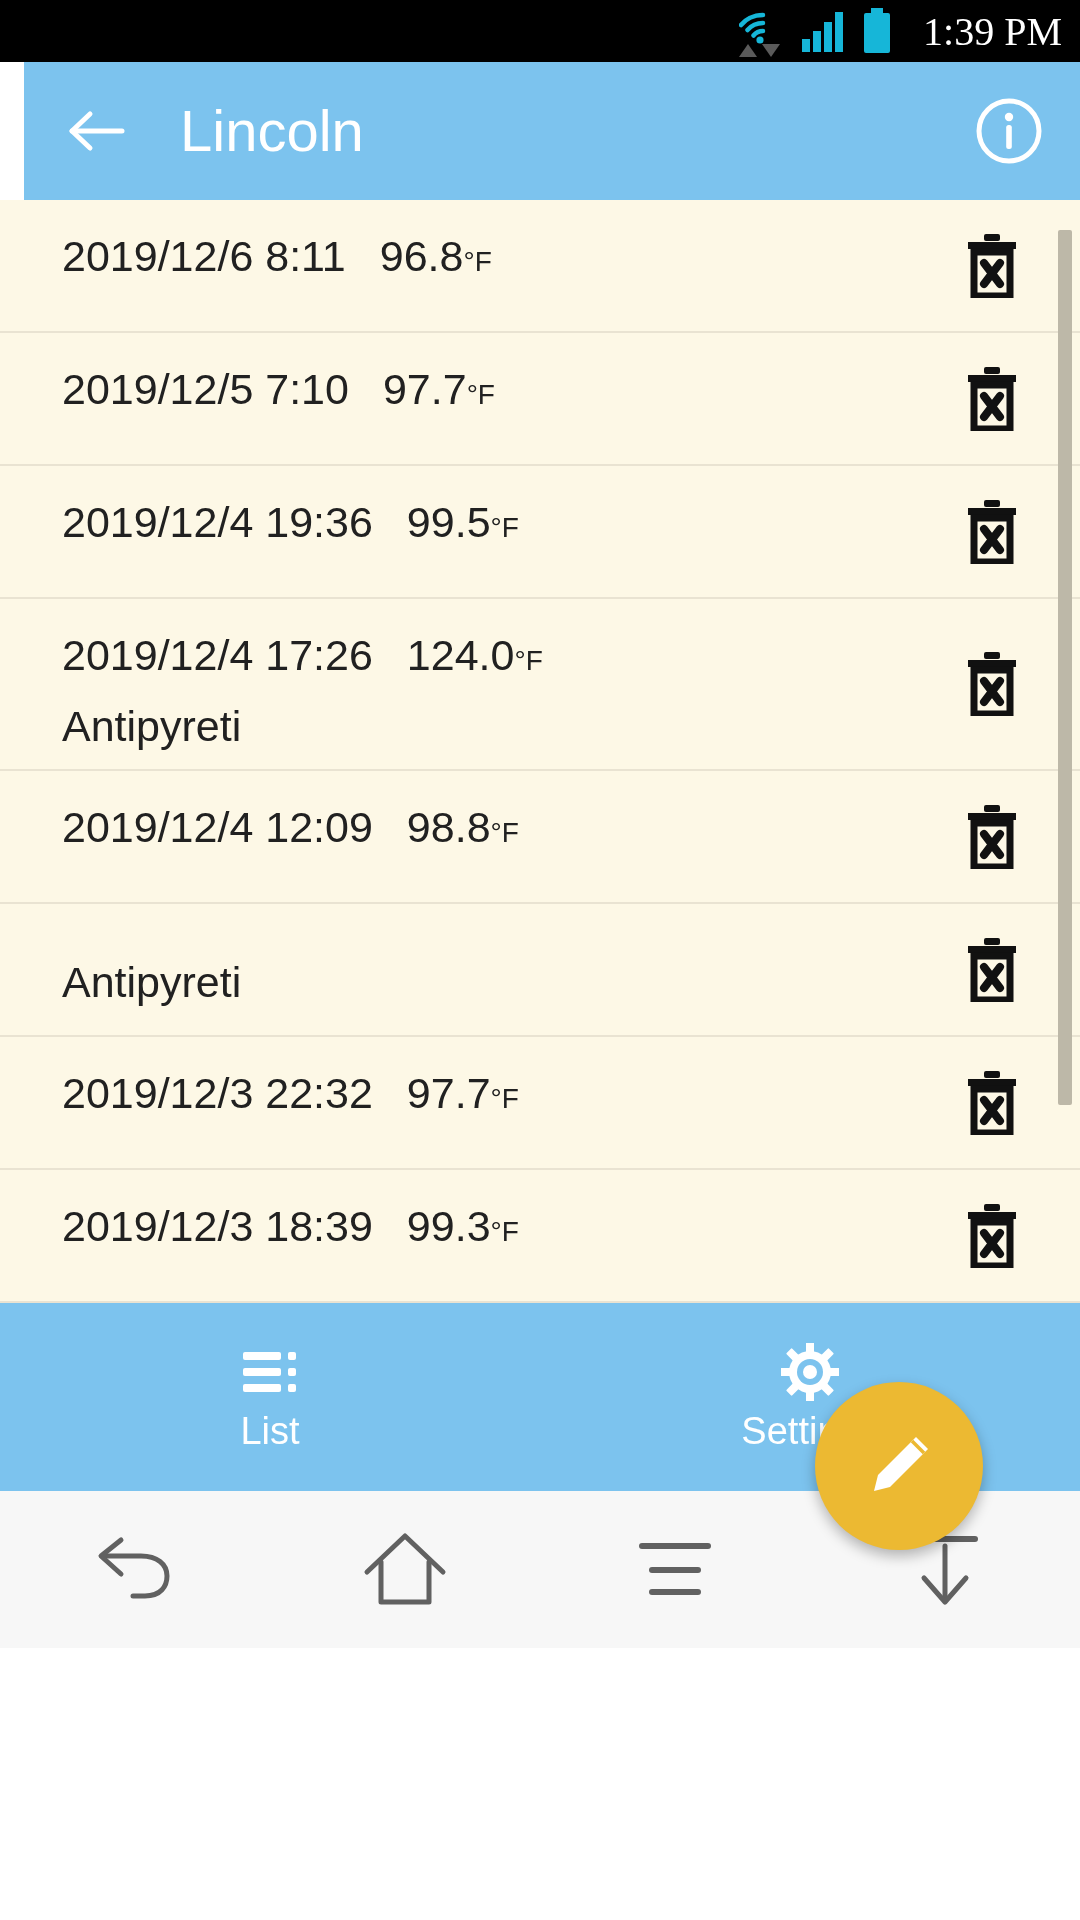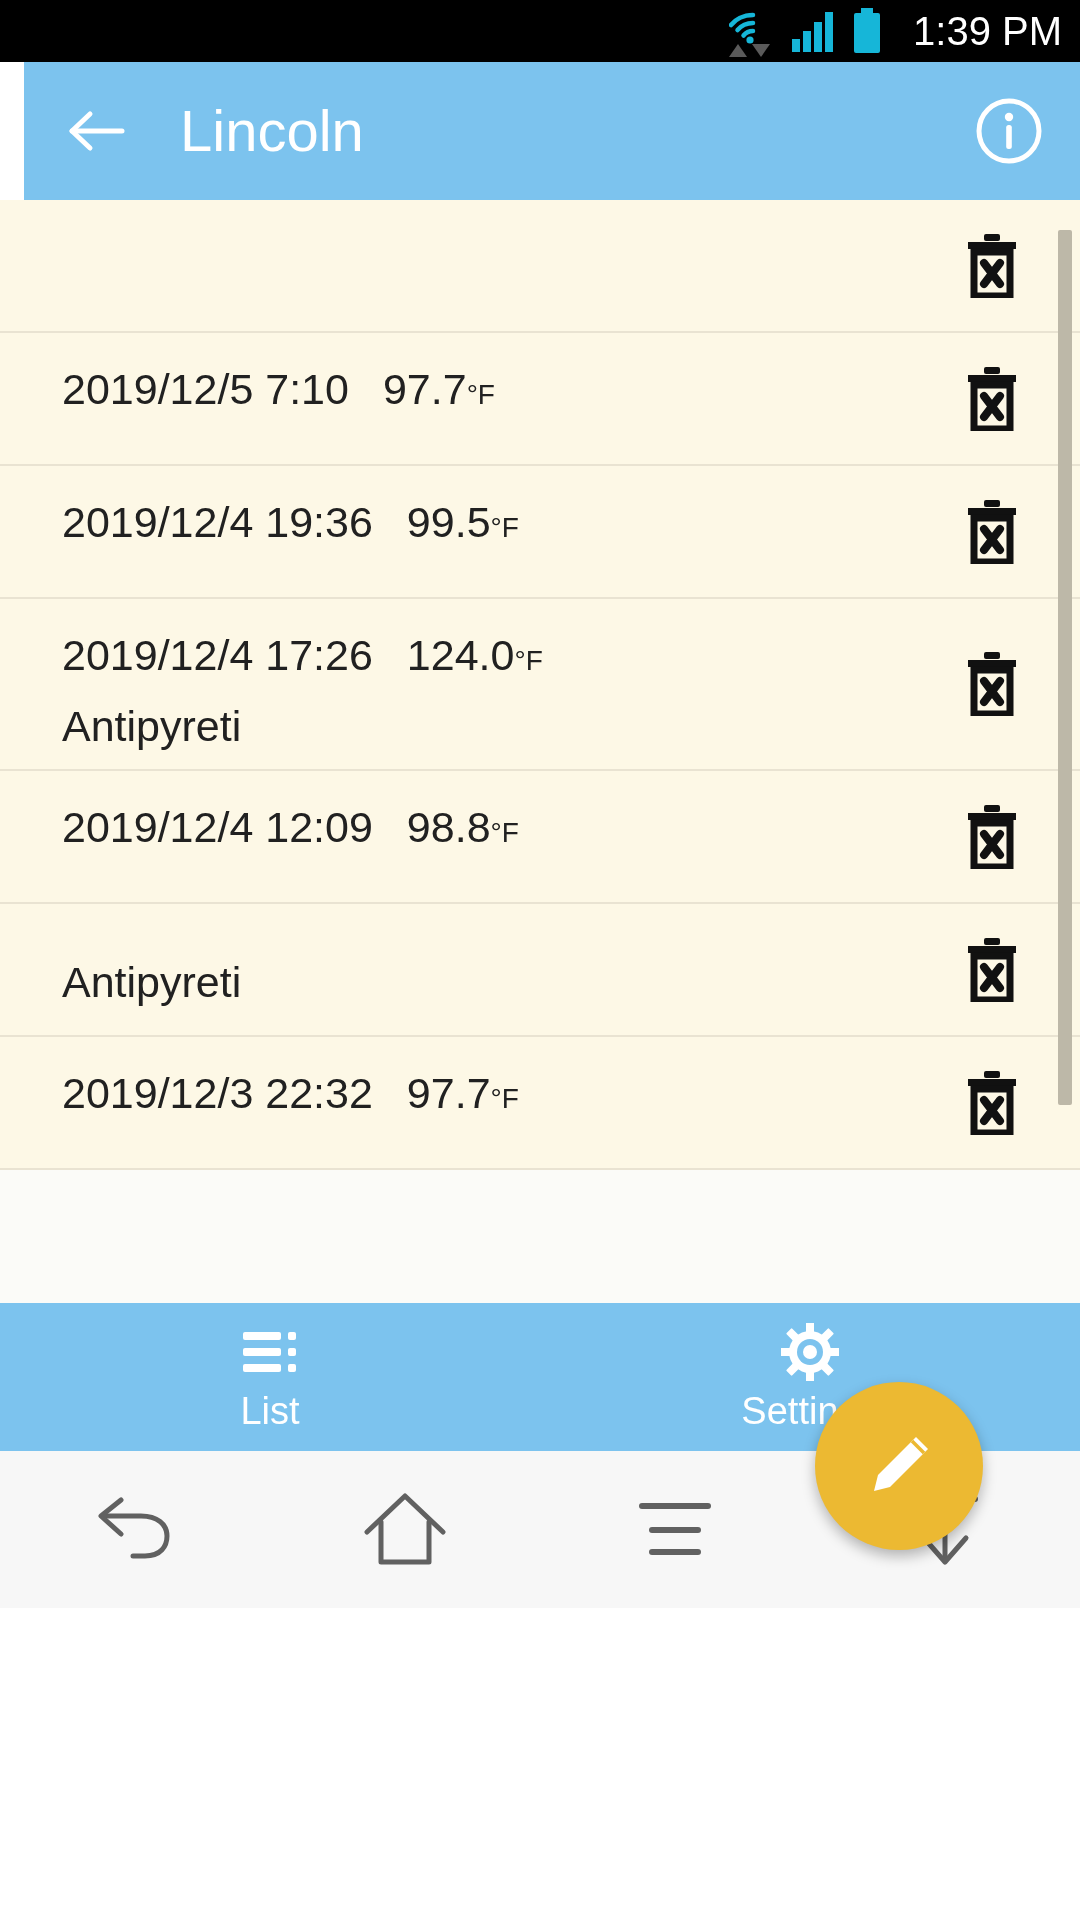--- a/index.html
+++ b/index.html
@@ -26,21 +26,21 @@
     box-sizing: border-box;
   }
   .status-icons {
     display: flex;
     align-items: center;
     gap: 14px;
   }
   .status-time {
     color: #ffffff;
     font-size: 40px;
-    font-family: Liberation Sans, sans-serif;
+    font-family: Liberation Serif, serif;
     letter-spacing: 0px;
     margin-left: 16px;
     white-space: nowrap;
   }
   .wifi-wrap { position: relative; width: 48px; height: 48px; }
   .sync-arrows {
     position: absolute;
     bottom: -2px; left: 0;
     width: 48px; height: 16px;
     display: flex; gap: 5px; align-items: flex-end;
@@ -161,21 +161,21 @@
     border-radius: 50%;
     background: #ecb932;
     box-shadow: 0 6px 14px rgba(0,0,0,0.28);
     display: flex; align-items: center; justify-content: center;
     cursor: pointer;
     z-index: 30;
   }
 
   
   .tab-bar {
-    height: 148px;
+    height: 188px;
     background: #7cc3ee;
     display: flex;
     align-items: center;
   }
   .tab {
     flex: 1 1 0;
     display: flex;
     flex-direction: column;
     align-items: center;
     justify-content: center;
@@ -256,20 +256,24 @@
       <circle cx="37" cy="37" r="30" stroke="#ffffff" stroke-width="5" fill="none"></circle>
       <circle cx="37" cy="23" r="4.2" fill="#ffffff"></circle>
       <rect x="34.2" y="31" width="5.6" height="24" rx="2.5" fill="#ffffff"></rect>
     </svg>
   </div>
 </div>
 
 <div class="list-area">
   <div class="list-inner" id="list-inner">
       <div class="row">
+        <div class="row-line1">
+          <span class="row-date">2019/12/6 8:11</span>
+          <span class="row-temp"><span>96.8</span><span class="unit">°F</span></span>
+        </div>
         <div class="delete-btn"><svg width="52" height="64" viewBox="0 0 52 64">
             <rect x="18" y="0" width="16" height="7" rx="2" fill="#111111"></rect>
             <rect x="2" y="8" width="48" height="7" fill="#111111"></rect>
             <rect x="8" y="18" width="36" height="44" fill="none" stroke="#111111" stroke-width="7"></rect>
             <path d="M18 29 L34 50 M34 29 L18 50" stroke="#111111" stroke-width="8" stroke-linecap="round"></path>
           </svg></div>
       </div>
       <div class="row">
         <div class="row-line1">
           <span class="row-date">2019/12/5 7:10</span>
@@ -325,20 +329,32 @@
             <rect x="18" y="0" width="16" height="7" rx="2" fill="#111111"></rect>
             <rect x="2" y="8" width="48" height="7" fill="#111111"></rect>
             <rect x="8" y="18" width="36" height="44" fill="none" stroke="#111111" stroke-width="7"></rect>
             <path d="M18 29 L34 50 M34 29 L18 50" stroke="#111111" stroke-width="8" stroke-linecap="round"></path>
           </svg></div>
       </div>
       <div class="row">
         <div class="row-line1">
           <span class="row-date">2019/12/3 22:32</span>
           <span class="row-temp"><span>97.7</span><span class="unit">°F</span></span>
+        </div>
+        <div class="delete-btn"><svg width="52" height="64" viewBox="0 0 52 64">
+            <rect x="18" y="0" width="16" height="7" rx="2" fill="#111111"></rect>
+            <rect x="2" y="8" width="48" height="7" fill="#111111"></rect>
+            <rect x="8" y="18" width="36" height="44" fill="none" stroke="#111111" stroke-width="7"></rect>
+            <path d="M18 29 L34 50 M34 29 L18 50" stroke="#111111" stroke-width="8" stroke-linecap="round"></path>
+          </svg></div>
+      </div>
+      <div class="row">
+        <div class="row-line1">
+          <span class="row-date">2019/12/3 18:39</span>
+          <span class="row-temp"><span>99.3</span><span class="unit">°F</span></span>
         </div>
         <div class="delete-btn"><svg width="52" height="64" viewBox="0 0 52 64">
             <rect x="18" y="0" width="16" height="7" rx="2" fill="#111111"></rect>
             <rect x="2" y="8" width="48" height="7" fill="#111111"></rect>
             <rect x="8" y="18" width="36" height="44" fill="none" stroke="#111111" stroke-width="7"></rect>
             <path d="M18 29 L34 50 M34 29 L18 50" stroke="#111111" stroke-width="8" stroke-linecap="round"></path>
           </svg></div>
       </div>
     </div>
 

